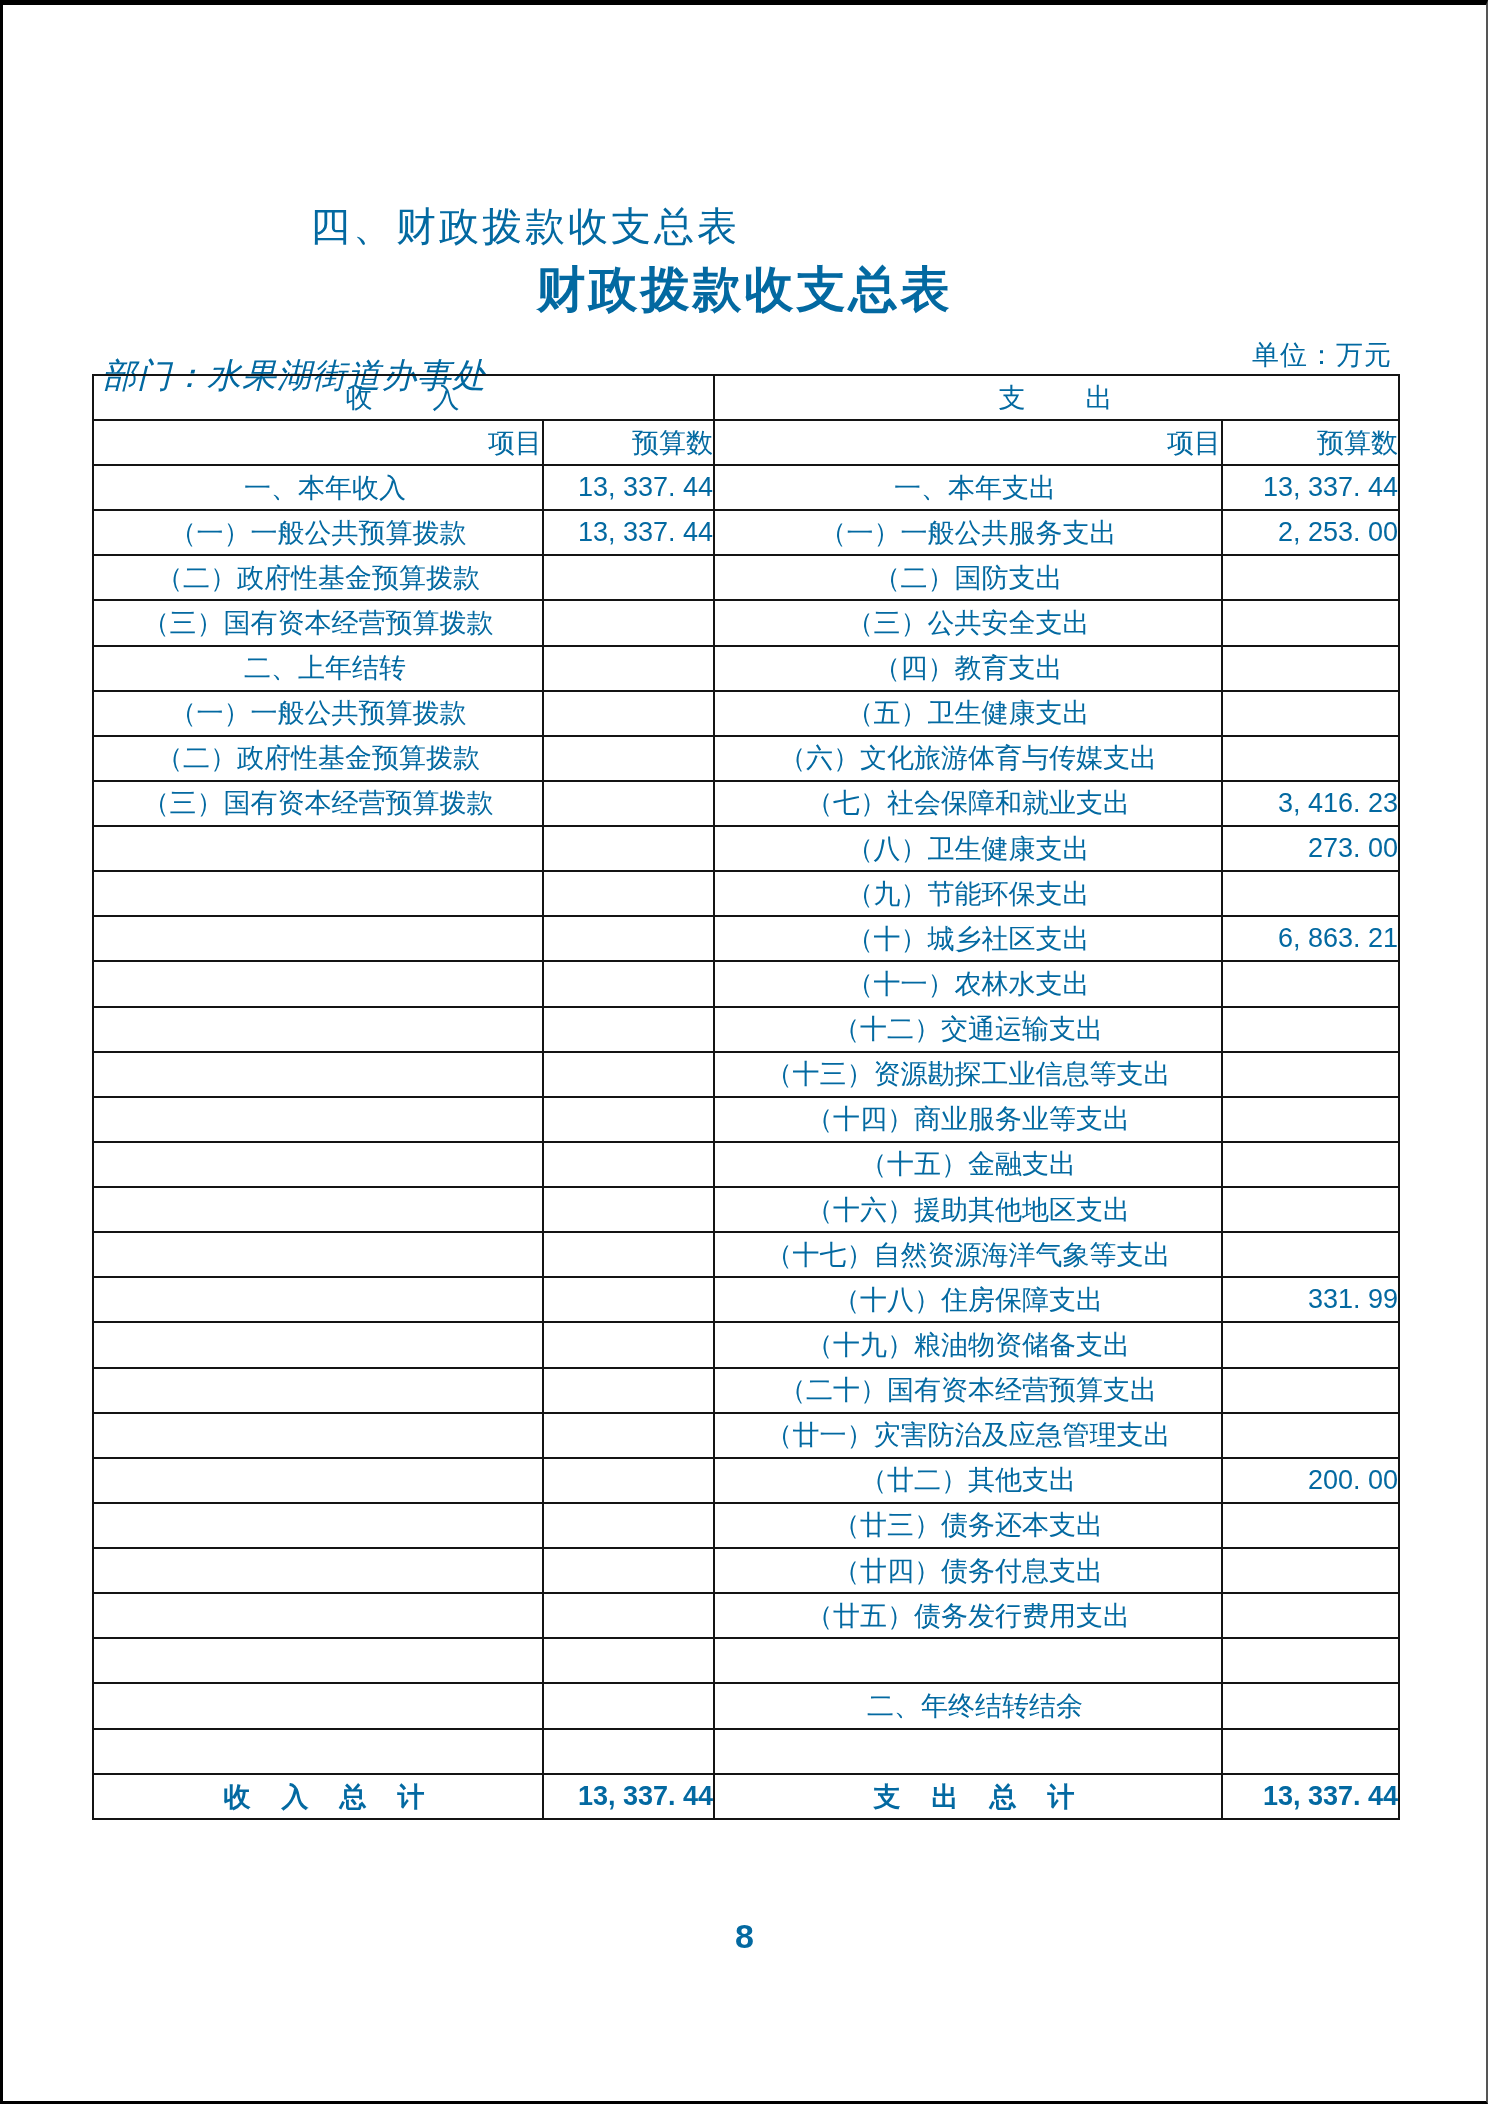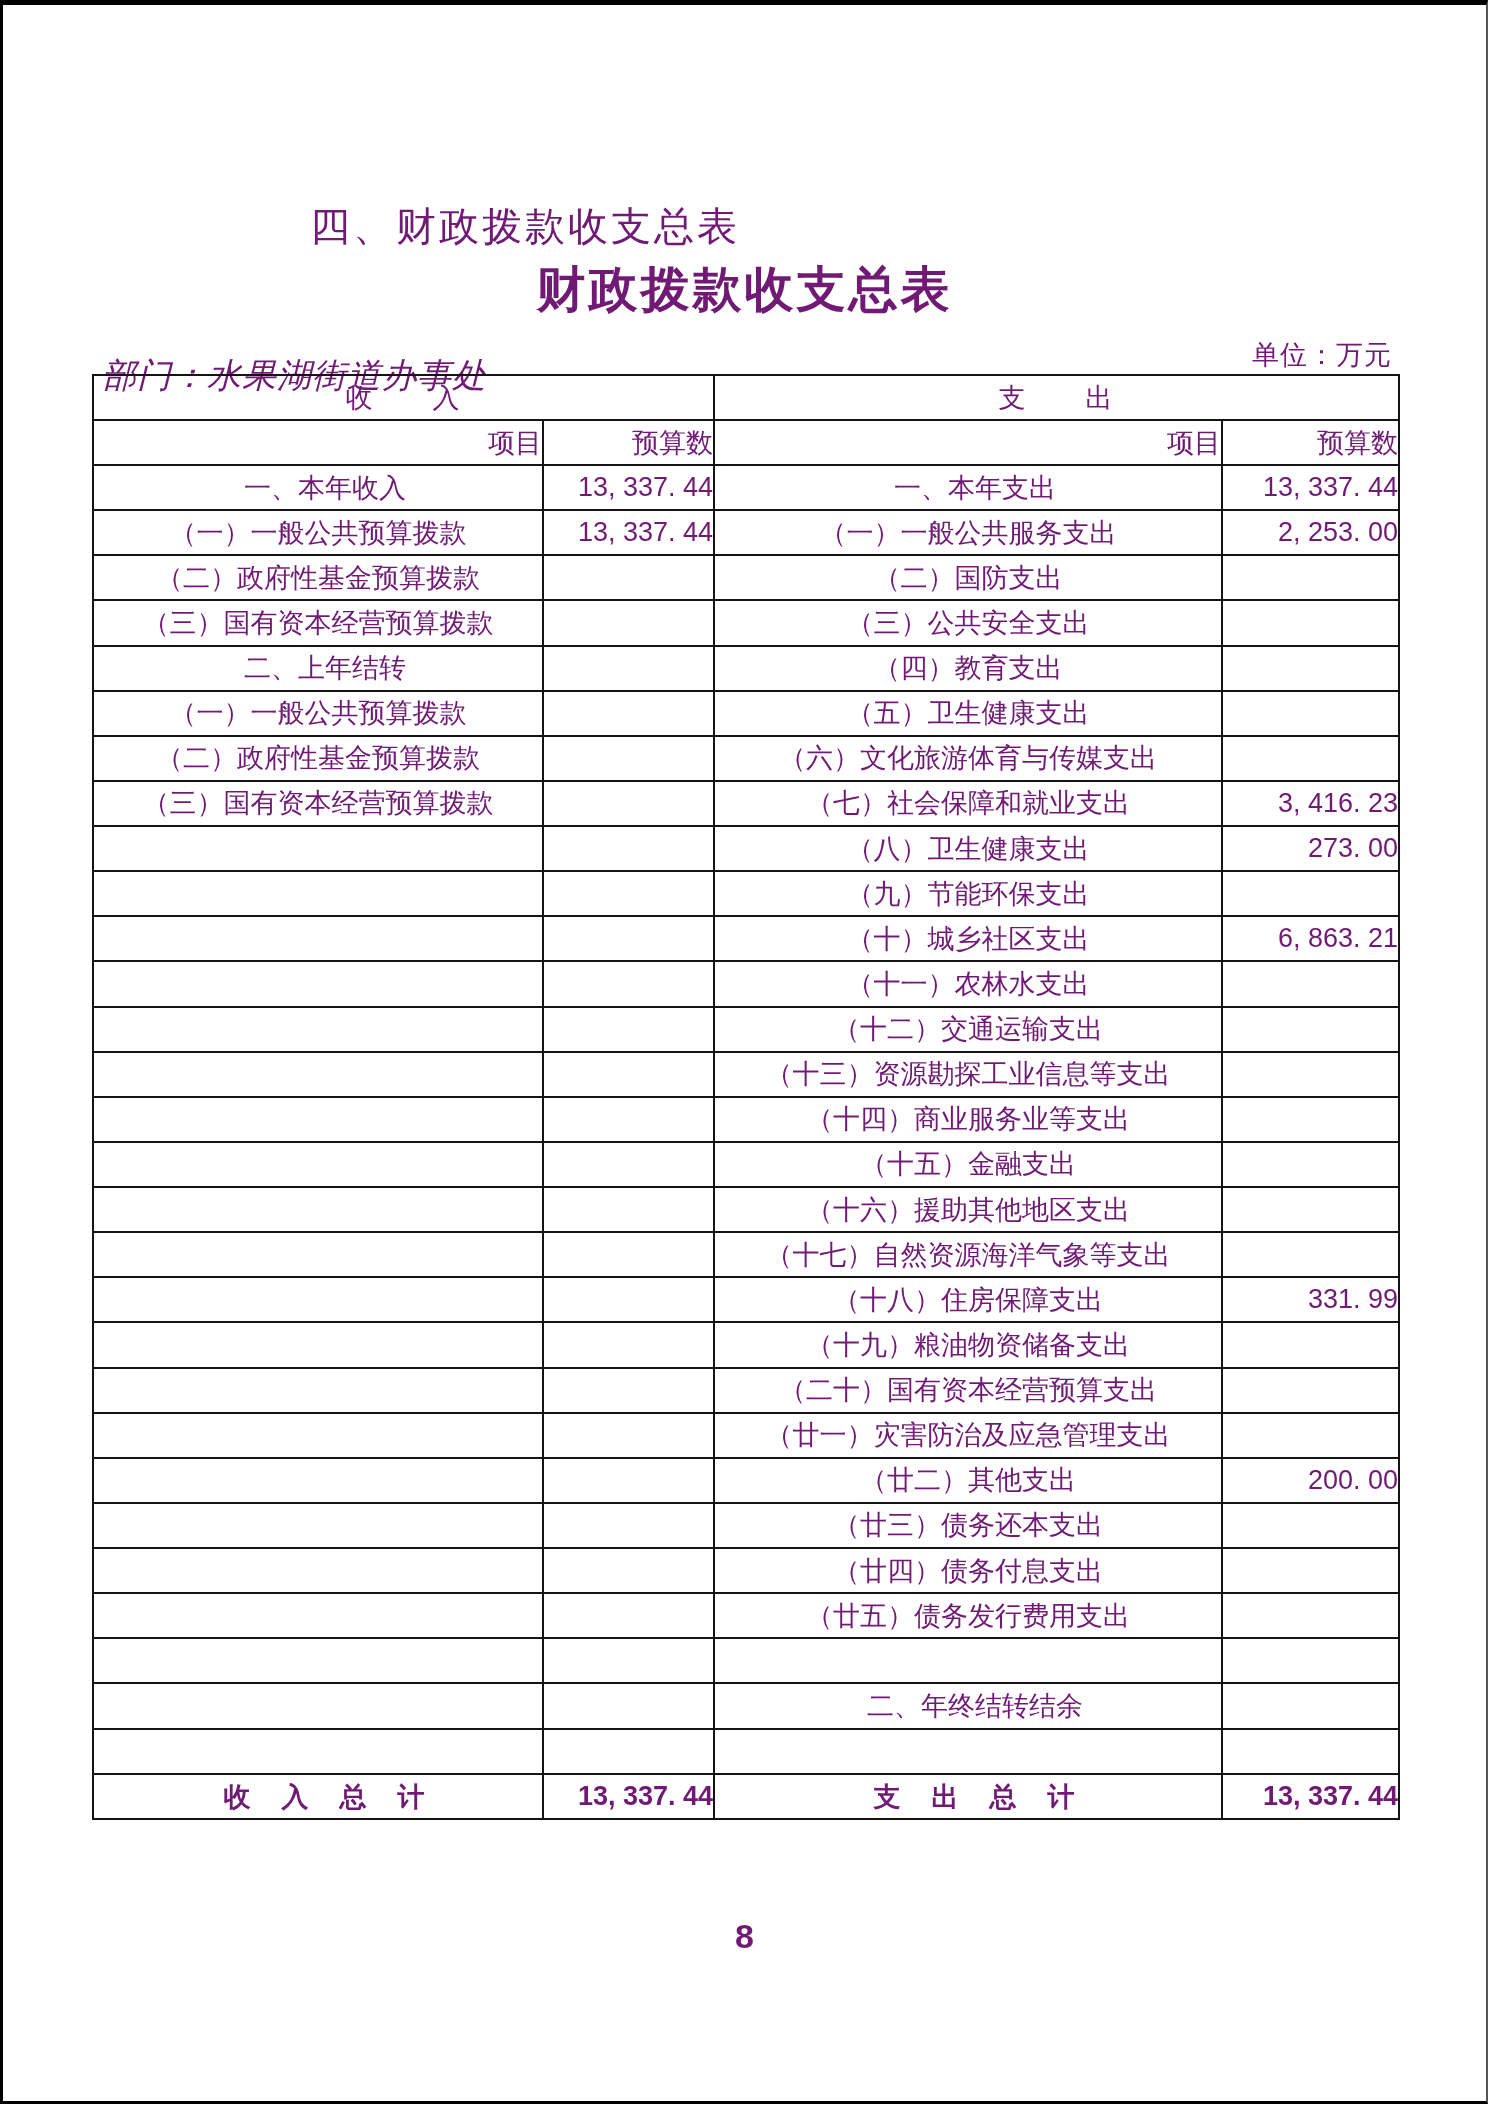--- a/index.html
+++ b/index.html
@@ -7,21 +7,21 @@
     position:relative;
     width:1488px;height:2104px;
     box-sizing:border-box;
     background:#ffffff;
     border-top:5px solid #000;
     border-left:3px solid #000;
     border-bottom:3px solid #000;
     border-right:2px solid #555;
     overflow:hidden;
     font-family:"Liberation Sans","DejaVu Sans",sans-serif;
-    color:#701a75;
+    color:#0369a1;
   }
   .section-heading{
     position:absolute;left:307px;top:194px;
     font-size:40px;letter-spacing:3px;font-weight:500;white-space:nowrap;
   }
   .table-title{
     position:absolute;left:0;top:252px;width:100%;
     text-align:center;font-size:49px;font-weight:700;letter-spacing:3px;
   }
   .meta-row{position:absolute;left:89px;top:332px;width:1306px;height:36px;}

